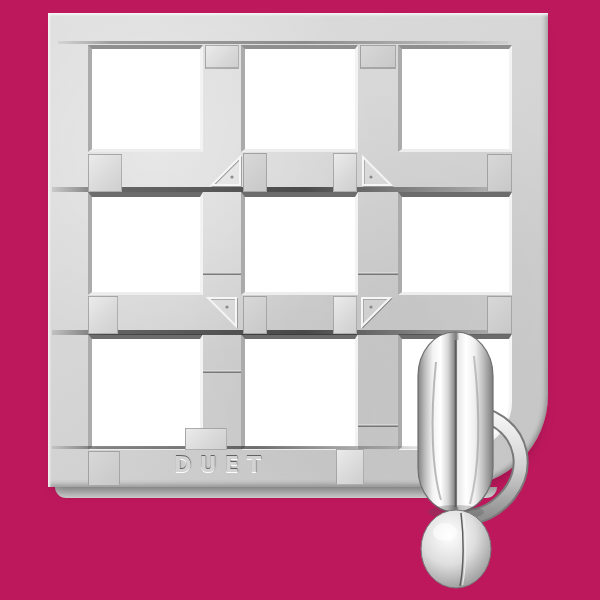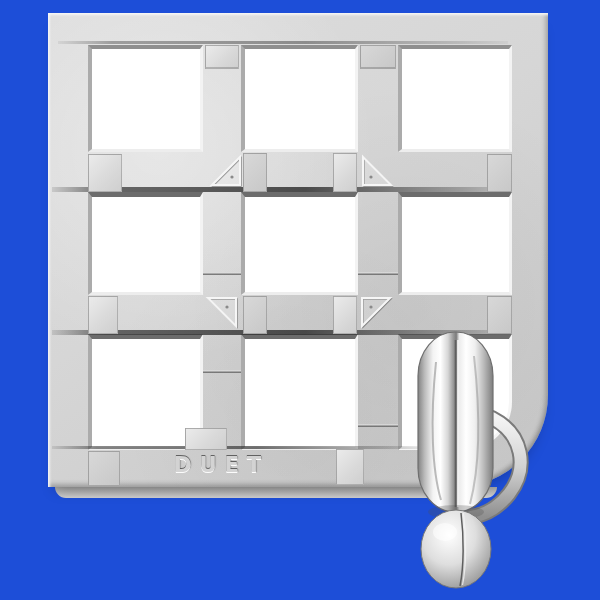--- a/index.html
+++ b/index.html
@@ -1,16 +1,16 @@
 <!DOCTYPE html>
 <html><head>
 <meta charset="utf-8">
 <style>
   html,body{margin:0;padding:0;background:#ffffff;}
-  .stage{position:relative;width:600px;height:600px;background:#1d4ed8;overflow:hidden;
+  .stage{position:relative;width:600px;height:600px;background:#be185d;overflow:hidden;
          font-family:"DejaVu Sans",sans-serif;}
   .abs{position:absolute;}
 
   
   .frame{
     left:48px;top:13px;width:500px;height:474px;
     background:
       radial-gradient(circle at 22% 28%, rgba(255,255,255,.38), transparent 42%),
       radial-gradient(circle at 72% 62%, rgba(0,0,0,.05), transparent 48%),
       radial-gradient(circle at 48% 85%, rgba(0,0,0,.04), transparent 40%),

